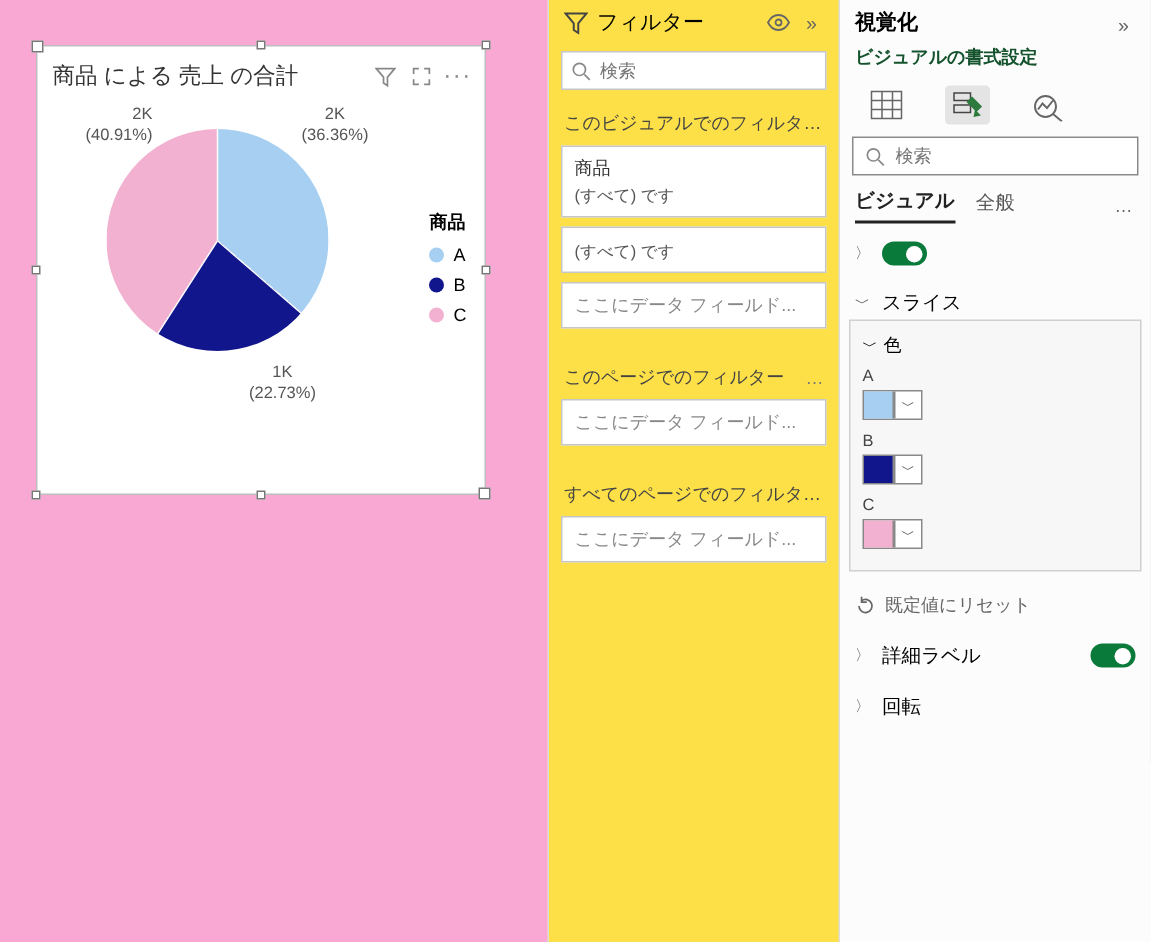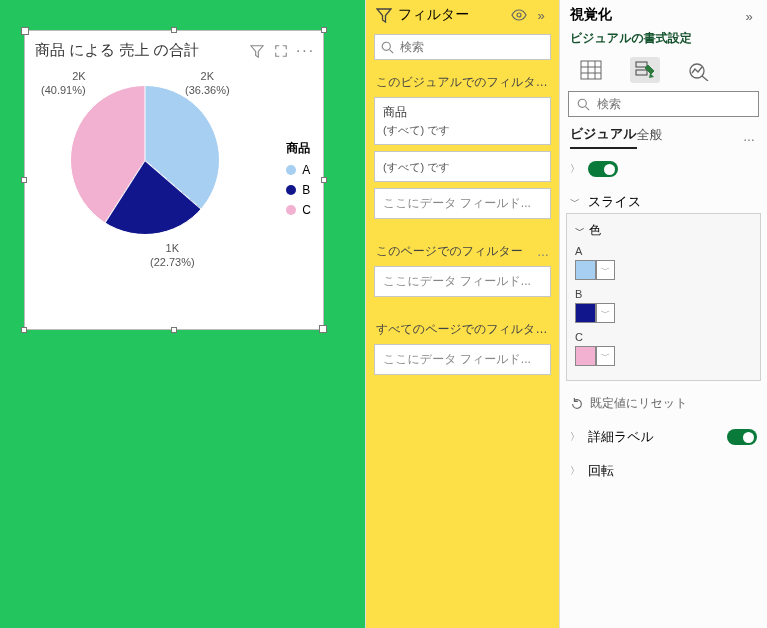--- a/index.html
+++ b/index.html
@@ -1,19 +1,19 @@
 <!DOCTYPE html>
 <html><head>
   <meta charset="utf-8">
   <style>
     * { box-sizing: border-box; margin: 0; padding: 0; font-family: "Segoe UI", "Yu Gothic UI", Meiryo, sans-serif; }
     body { width: 767px; height: 628px; background: #f4f4f4; display: flex; overflow: hidden; }
 
     
-    .canvas { width: 380px; height: 100%; position: relative; background: #22c55e; }
+    .canvas { width: 380px; height: 100%; position: relative; background: #f9a8d4; }
 
     .visual { position: absolute; left: 24px; top: 30px; width: 300px; height: 300px; background: #fff; border: 1px solid #bdbdbd; }
     .visual::before, .visual::after { content: ""; position: absolute; width: 6px; height: 6px; background: #fff; border: 1px solid #777; }
     .visual::before { left: -4px; top: -4px; }
     .visual::after  { right: -4px; bottom: -4px; }
     .handle-tr, .handle-bl, .handle-l, .handle-r, .handle-t, .handle-b { position:absolute; width:6px; height:6px; background:#fff; border:1px solid #777; }
     .handle-tr { right:-4px; top:-4px; } .handle-bl { left:-4px; bottom:-4px; }
     .handle-l  { left:-4px; top:50%; margin-top:-3px; } .handle-r { right:-4px; top:50%; margin-top:-3px; }
     .handle-t  { top:-4px; left:50%; margin-left:-3px; } .handle-b { bottom:-4px; left:50%; margin-left:-3px; }
 
@@ -24,21 +24,21 @@
 
     .chart-area { position: relative; width: 100%; height: 250px; }
     .pie-wrap { position:absolute; left:45px; top:25px; }
     .pie { width:150px; height:150px; border-radius:50%;
            background: conic-gradient(
              #a6cff1 0deg 130.9deg,
              #11168c 130.9deg 212.7deg,
              #f2b1d0 212.7deg 360deg );
            border:1px solid #fff; }
     .pie-line { position:absolute; left:75px; top:75px; width:75px; height:0; border-top:1px solid #fff; transform-origin: left center; }
-    .lbl { position:absolute; font-size:11px; color:#555; text-align:center; line-height:1.25; white-space:nowrap; }
+    .lbl { position:absolute; font-size:11px; color:#555; text-align:center; line-height:1.25; white-space:nowrap;margin-left:16px; }
 
     .legend { position:absolute; right:12px; top:80px; }
     .legend-title { font-size:12px; font-weight:600; margin-bottom:6px; }
     .legend-row { display:flex; align-items:center; gap:6px; font-size:12px; margin-bottom:6px; }
     .legend-sw { width:10px; height:10px; border-radius:50%; }
 
     
     .filters { width: 195px; height:100%; border-left:1px solid #ddd; border-right:1px solid #ddd; background:#fde047; display:flex; flex-direction:column; font-size:12px; }
     .pane-header { display:flex; align-items:center; padding:6px 10px; gap:6px; }
     .pane-header .ttl { font-size:14px; }
@@ -63,21 +63,21 @@
     .viz-header .ttl { font-size:14px; font-weight:600; }
     .vsub { padding:0 10px 6px; color:#14532d; font-size:12px; font-weight:600; }
 
     .mode-icons { display:flex; gap:24px; padding:4px 16px 8px; }
     .mbtn { width:30px; height:26px; display:flex; align-items:center; justify-content:center; cursor:pointer; border-radius:3px; }
     .mbtn.active { background:#e4e4e4; }
 
     .vsearch { margin:0 8px 8px; border:1px solid #8a8a8a; display:flex; align-items:center; padding:4px 6px; gap:6px; background:#fff; }
     .vsearch input { border:none; outline:none; font-size:12px; flex:1; background:transparent; }
 
-    .tabs { display:flex; align-items:center; padding:0 10px 4px; }
+    .tabs { display:flex; align-items:center; gap:14px; padding:0 10px 4px; }
     .tab { font-size:13px; padding-bottom:4px; cursor:pointer; color:#555; }
     .tab.active { font-weight:600; color:#222; border-bottom:2px solid #222; }
     .tab-more { margin-left:auto; color:#666; letter-spacing:2px; cursor:pointer; }
 
     .prop-row { display:flex; align-items:center; padding:8px 10px; cursor:pointer; }
     .prop-row .chev { width:12px; color:#555; margin-right:6px; font-size:10px; }
     .prop-row .plabel { flex:1; font-size:13px; }
     .toggle { width:30px; height:16px; border-radius:8px; background:#0a7a3b; position:relative; }
     .toggle::after { content:""; position:absolute; left:3px; top:2.5px; width:11px; height:11px; border-radius:50%; background:#fff; }
     .toggle.on::after { left:auto; right:3px; }

